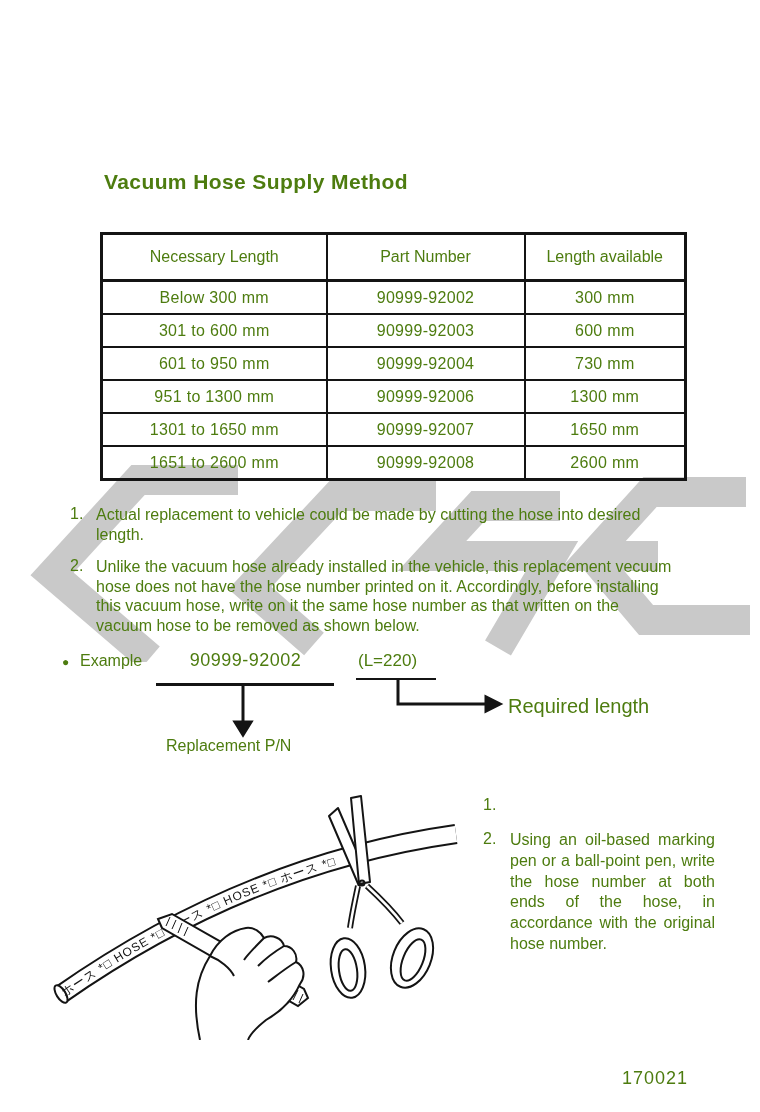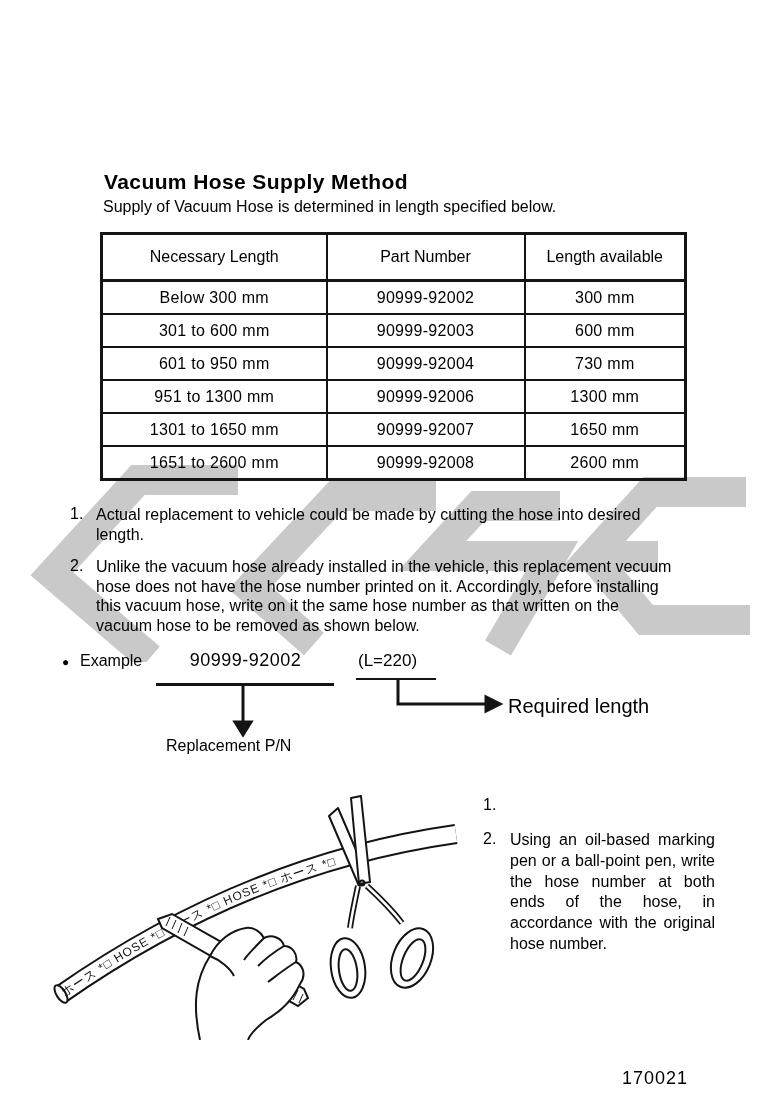--- a/index.html
+++ b/index.html
@@ -1,21 +1,21 @@
 <!DOCTYPE html>
 <html><head>
 <meta charset="utf-8">
 <style>
   html,body{margin:0;padding:0;background:#888;}
   #page{
     position:relative;
     width:760px;height:1112px;
     background:#ffffff;
     font-family:"Liberation Sans", sans-serif;
-    color:#000000;
+    color:#4d7c0f;
     overflow:hidden;
   }
   .abs{position:absolute;}
   
   #watermark{position:absolute;left:0;top:462px;z-index:0;}
   .layer{position:absolute;left:0;top:0;z-index:1;width:100%;height:100%;}
 
   #doc-title{left:104px;top:170px;font-size:21px;font-weight:bold;letter-spacing:.4px;}
   #doc-subtitle{left:103px;top:198px;font-size:16px;}
 
@@ -65,21 +65,20 @@
       <path d="M 238 18 L 138 18 L 52 112 L 150 196"></path>
       <path d="M 436 34 L 336 34 L 250 126 L 314 182"></path>
       <path d="M 560 44 L 478 44 L 432 94 L 552 94 L 498 186"></path>
       <path d="M 746 30 L 650 30 L 592 94 L 658 94 M 592 94 L 646 158 L 750 158"></path>
     </g>
   </svg>
 
   <div class="layer">
 
     <div id="doc-title" class="abs">Vacuum Hose Supply Method</div>
-    <div id="doc-subtitle" class="abs">Supply of Vacuum Hose is determined in length specified below.</div>
 
     <table id="supply-table" class="abs">
       <colgroup>
           <col style="width:225px">
           <col style="width:198px">
           <col style="width:161px">
         </colgroup>
       <thead>
         <tr>
           <th>Necessary Length</th>

